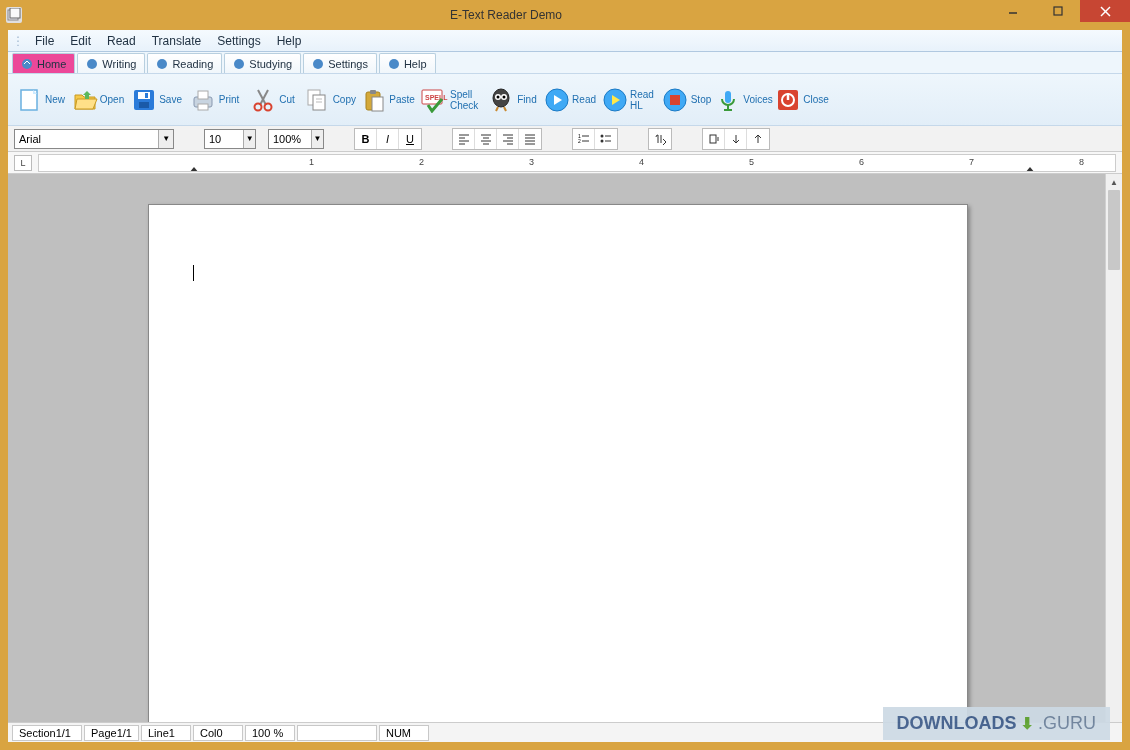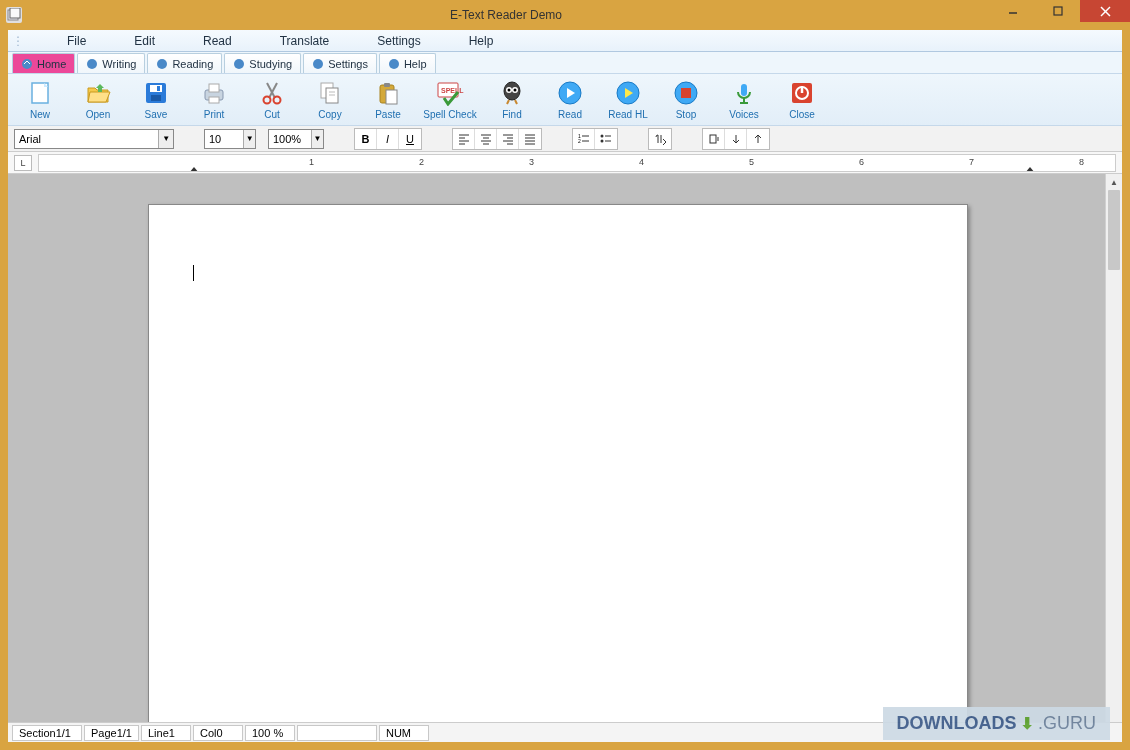--- a/index.html
+++ b/index.html
@@ -14,31 +14,31 @@
 .titlebar .win-btn.min { background: #d9a441; }
 .titlebar .win-btn.max { background: #d9a441; }
 .titlebar .win-btn.close { background: #c74633; color: #fff; width: 50px; }
 
 
 .window-frame { border: 8px solid #d9a441; border-top: none; height: 720px; display: flex; flex-direction: column; background: #fff; }
 
 
 .menubar { height: 22px; background: linear-gradient(#f5fafe, #e8f2fb); border-bottom: 1px solid #b0c8e0; display: flex; align-items: center; padding: 0 4px; font-size: 12px; }
 .menubar .grip { color: #a0b8d0; margin-right: 4px; letter-spacing: -1px; }
-.menubar .mitem { padding: 2px 8px; color: #234; cursor: default; margin-left: 32px; }
+.menubar .mitem { padding: 2px 8px; color: #234; cursor: default; }
 
 
 .tabrow { height: 22px; background: #eef6fc; border-bottom: 1px solid #c5d8ea; display: flex; align-items: flex-end; padding: 0 4px; gap: 2px; }
 .tab { height: 20px; background: linear-gradient(#fff, #f0f6fb); border: 1px solid #b8cfdf; border-bottom: none; border-radius: 2px 2px 0 0; padding: 0 8px; display: flex; align-items: center; gap: 4px; font-size: 11px; color: #234; }
 .tab.active { background: #ec4899; }
 .tab-icon { width: 12px; height: 12px; }
 
 
 .toolbar { height: 52px; background: linear-gradient(#eef6fc, #e2eef8); border-bottom: 1px solid #c5d8ea; display: flex; align-items: center; padding: 2px 6px; gap: 6px; }
-.tbtn { width: 52px; height: 48px; display: flex; flex-direction: column; align-items: center; justify-content: center; gap: 2px; border-radius: 3px; cursor: default; }
+.tbtn { width: 52px; height: 48px; display: flex; flex-direction: row; align-items: center; justify-content: center; gap: 2px; border-radius: 3px; cursor: default; }
 .tbtn .ticon { width: 28px; height: 28px; display: flex; align-items: center; justify-content: center; }
 .tbtn .tlabel { font-size: 10px; color: #1f6fb0; }
 
 
 .formatbar { height: 26px; background: #f2f2f2; border-bottom: 1px solid #ccc; display: flex; align-items: center; padding: 2px 6px; gap: 12px; font-size: 11px; }
 .combo { height: 20px; border: 1px solid #888; background: #fff; display: flex; align-items: center; }
 .combo input { border: none; outline: none; height: 18px; padding: 0 4px; font-size: 11px; width: 100%; }
 .combo .arrow { width: 16px; height: 18px; background: #eee; border-left: 1px solid #aaa; display: flex; align-items: center; justify-content: center; font-size: 8px; }
 .font-combo { width: 160px; }
 .size-combo { width: 52px; }

